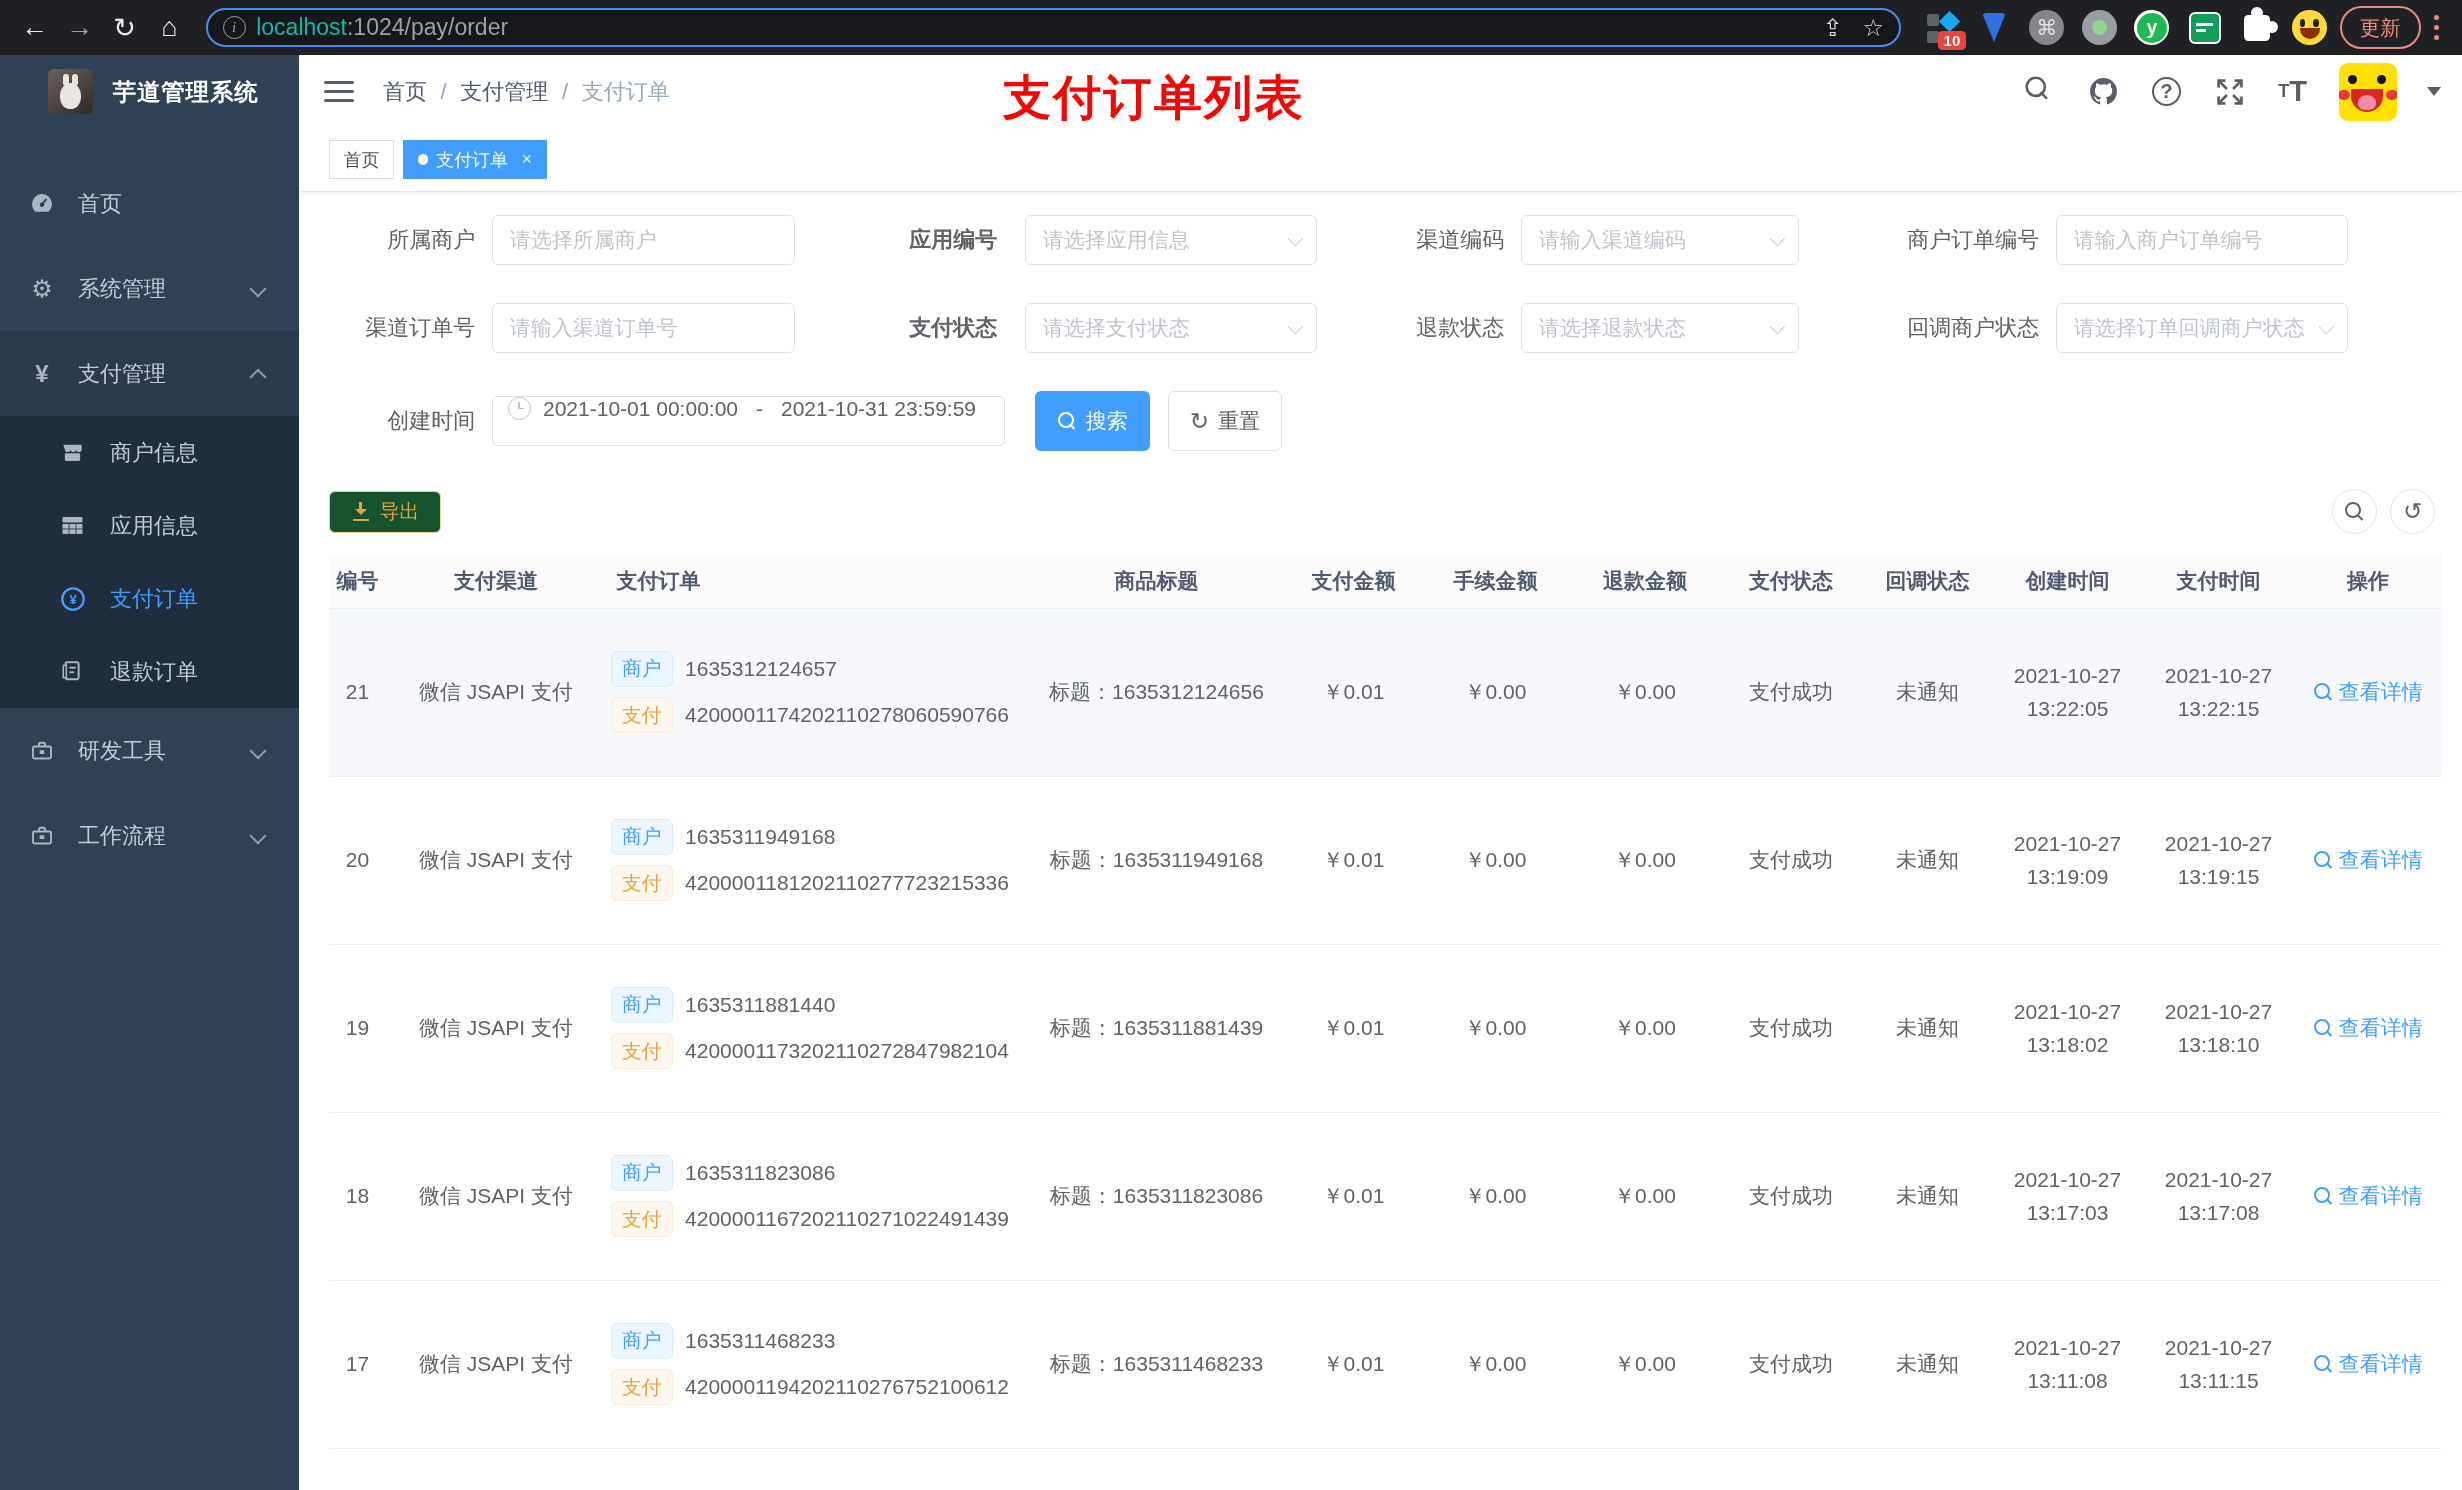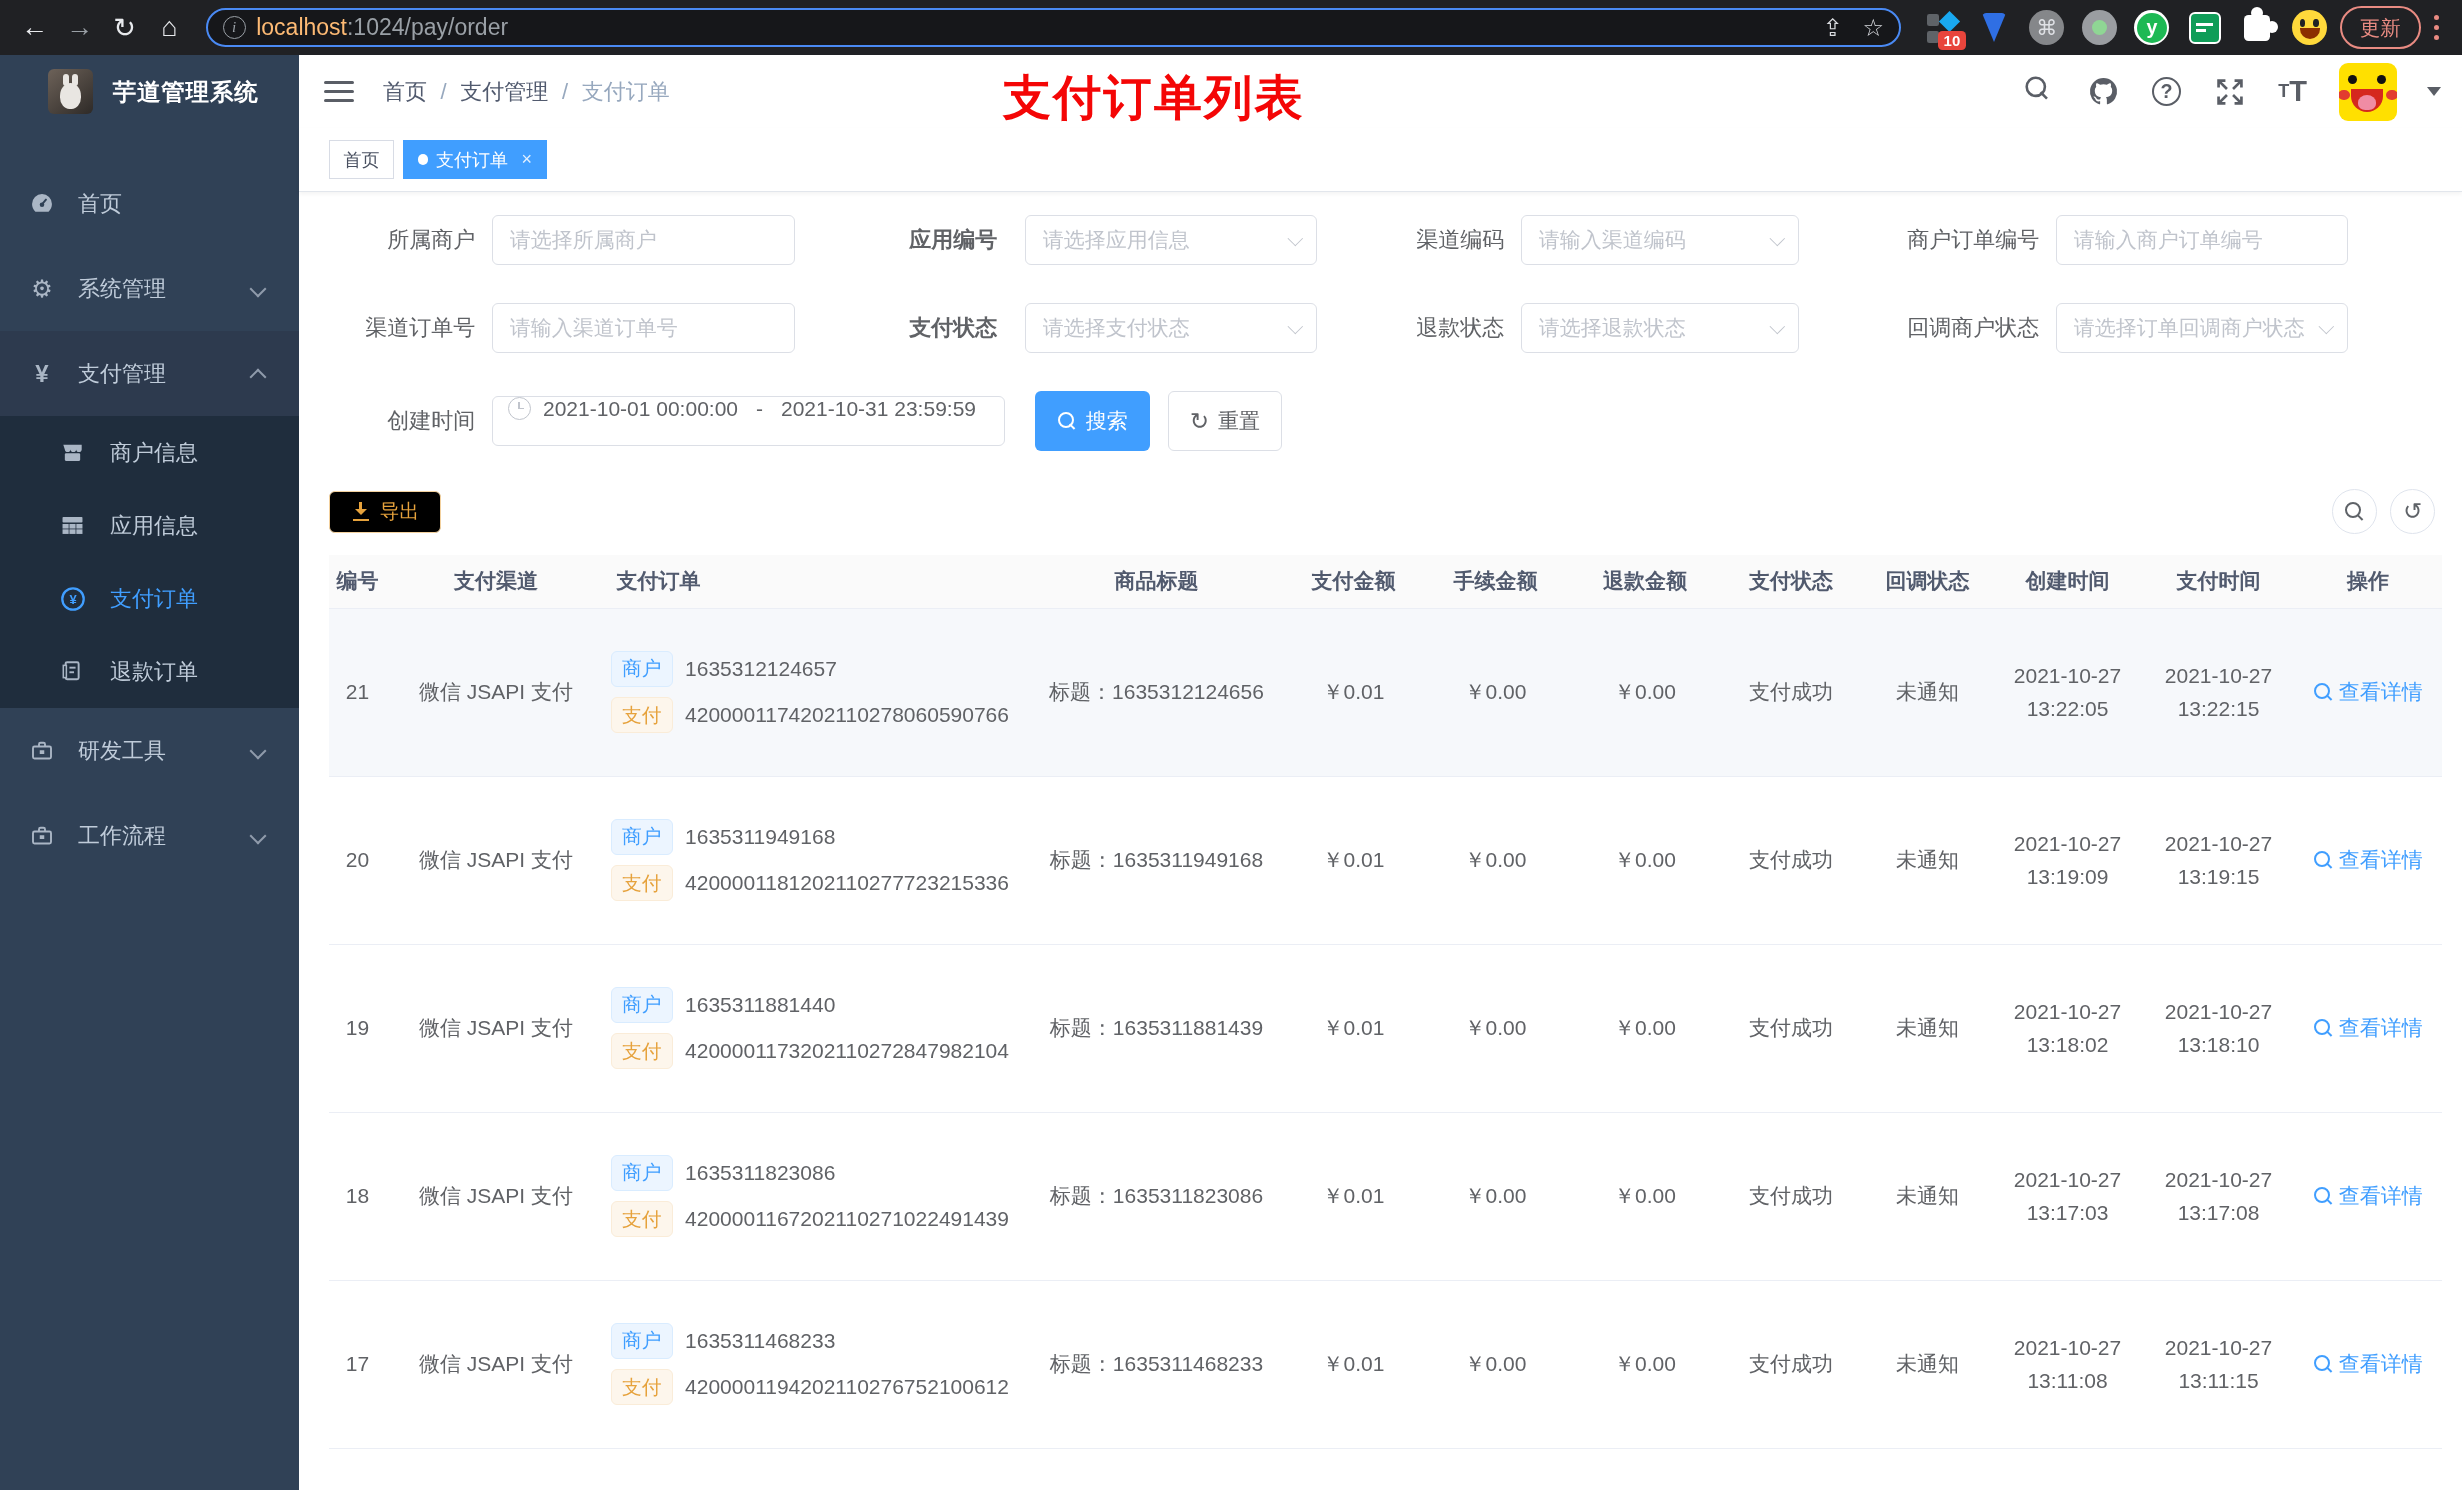--- a/index.html
+++ b/index.html
@@ -9,21 +9,21 @@
   
   .browser { height:55px; background:#202124; display:flex; align-items:center; padding:0 15px; gap:6px; }
   .nav-ic { width:39px; height:39px; display:flex; align-items:center; justify-content:center;
     color:#e8eaed; font-size:27px; border-radius:50%; flex:0 0 auto; }
   .nav-ic.dim { color:#9aa0a6; }
   .urlbar { flex:1 1 auto; height:39px; margin:0 10.6px; background:#16171a; border:2.3px solid #4a8af4;
     border-radius:21px; display:flex; align-items:center; padding:0 15px; gap:10.6px; min-width:0; }
   .info-ic { width:23px; height:23px; border:1.5px solid #9aa0a6; border-radius:50%; color:#9aa0a6;
     font-size:15px; display:flex; align-items:center; justify-content:center; font-family:"Liberation Serif",serif; font-style:italic; }
   .url { font-size:23px; color:#9aa0a6; white-space:nowrap; overflow:hidden; flex:1; }
-  .url b { color:#fdba74; font-weight:400; }
+  .url b { color:#14b8a6; font-weight:400; }
   .urlbar .trail { display:flex; gap:19.7px; color:#dadce0; font-size:24px; }
   .exts { display:flex; align-items:center; gap:13.6px; padding:0 4.5px; }
   .ext { width:39px; height:39px; position:relative; display:flex; align-items:center; justify-content:center; }
   .sq { position:absolute; width:12px; height:12px; background:#5f6368; border-radius:2.3px; }
   .diam { position:absolute; width:15px; height:15px; background:#19a8f0; transform:rotate(45deg); right:4.5px; top:6px; }
   .badge { position:absolute; bottom:-3px; right:-4.5px; background:#e8453c; color:#fff; font-size:15px;
     padding:0.8px 5.3px; border-radius:4.5px; font-weight:700; }
   .kite { width:0; height:0; border-left:12px solid transparent; border-right:12px solid transparent; border-top:29px solid #2f6fe4; border-radius:4.5px; }
   .circ { width:35px; height:35px; border-radius:50%; display:flex; align-items:center; justify-content:center; }
   .c-gray { background:#85878a; color:#dfe1e5; font-size:21px; }
@@ -112,21 +112,21 @@
   .daterange { width:513px; height:50px; border:1.5px solid #dcdfe6; border-radius:6px; display:flex; 
     padding:0 15px; gap:12px; font-size:21px; color:#606266; }
   .daterange .dsep { color:#606266; padding:0 6px; }
   .clock { width:23px; height:23px; border:1.5px solid #c0c4cc; border-radius:50%; position:relative; flex:0 0 auto; }
   .clock::before { content:""; position:absolute; left:9px; top:3.8px; width:1.5px; height:7.6px; background:#c0c4cc; }
   .clock::after { content:""; position:absolute; left:9px; top:9.8px; width:6px; height:1.5px; background:#c0c4cc; }
   .btn { height:60px; border-radius:6px; font-size:21px; display:inline-flex; align-items:center; justify-content:center;
     gap:9px; cursor:pointer; border:1.5px solid transparent; padding:0 21px; white-space:nowrap; }
   .btn-primary { background:#409eff; color:#fff; }
   .btn-plain { background:#fff; border-color:#dcdfe6; color:#606266; }
-  .btn-warn { background:#000000; border-color:#f3d19e; color:#e6a23c; height:42px; font-size:19.7px; }
+  .btn-warn { background:#14532d; border-color:#f3d19e; color:#e6a23c; height:42px; font-size:19.7px; }
   .toolbar { display:flex; align-items:center; margin-bottom:21px; }
   .circ-btns { margin-left:auto; display:flex; gap:13.6px; padding-right:7.6px; }
   .cbtn { width:45px; height:45px; border-radius:50%; border:1.5px solid #dfe4ed; display:flex; align-items:center;
     justify-content:center; color:#5f6368; cursor:pointer; background:#fff; font-size:23px; }
 
   
   table { border-collapse:collapse; table-layout:fixed; width:2113px; }
   thead th { background:#fafafa; height:53px; font-size:21px; color:#515a6e; font-weight:600; text-align:center;
     border-bottom:1.5px solid #ebeef5; padding:0 4.5px; overflow:hidden; white-space:nowrap; }
   thead th.h-order { text-align:left; padding-left:10.6px; }

